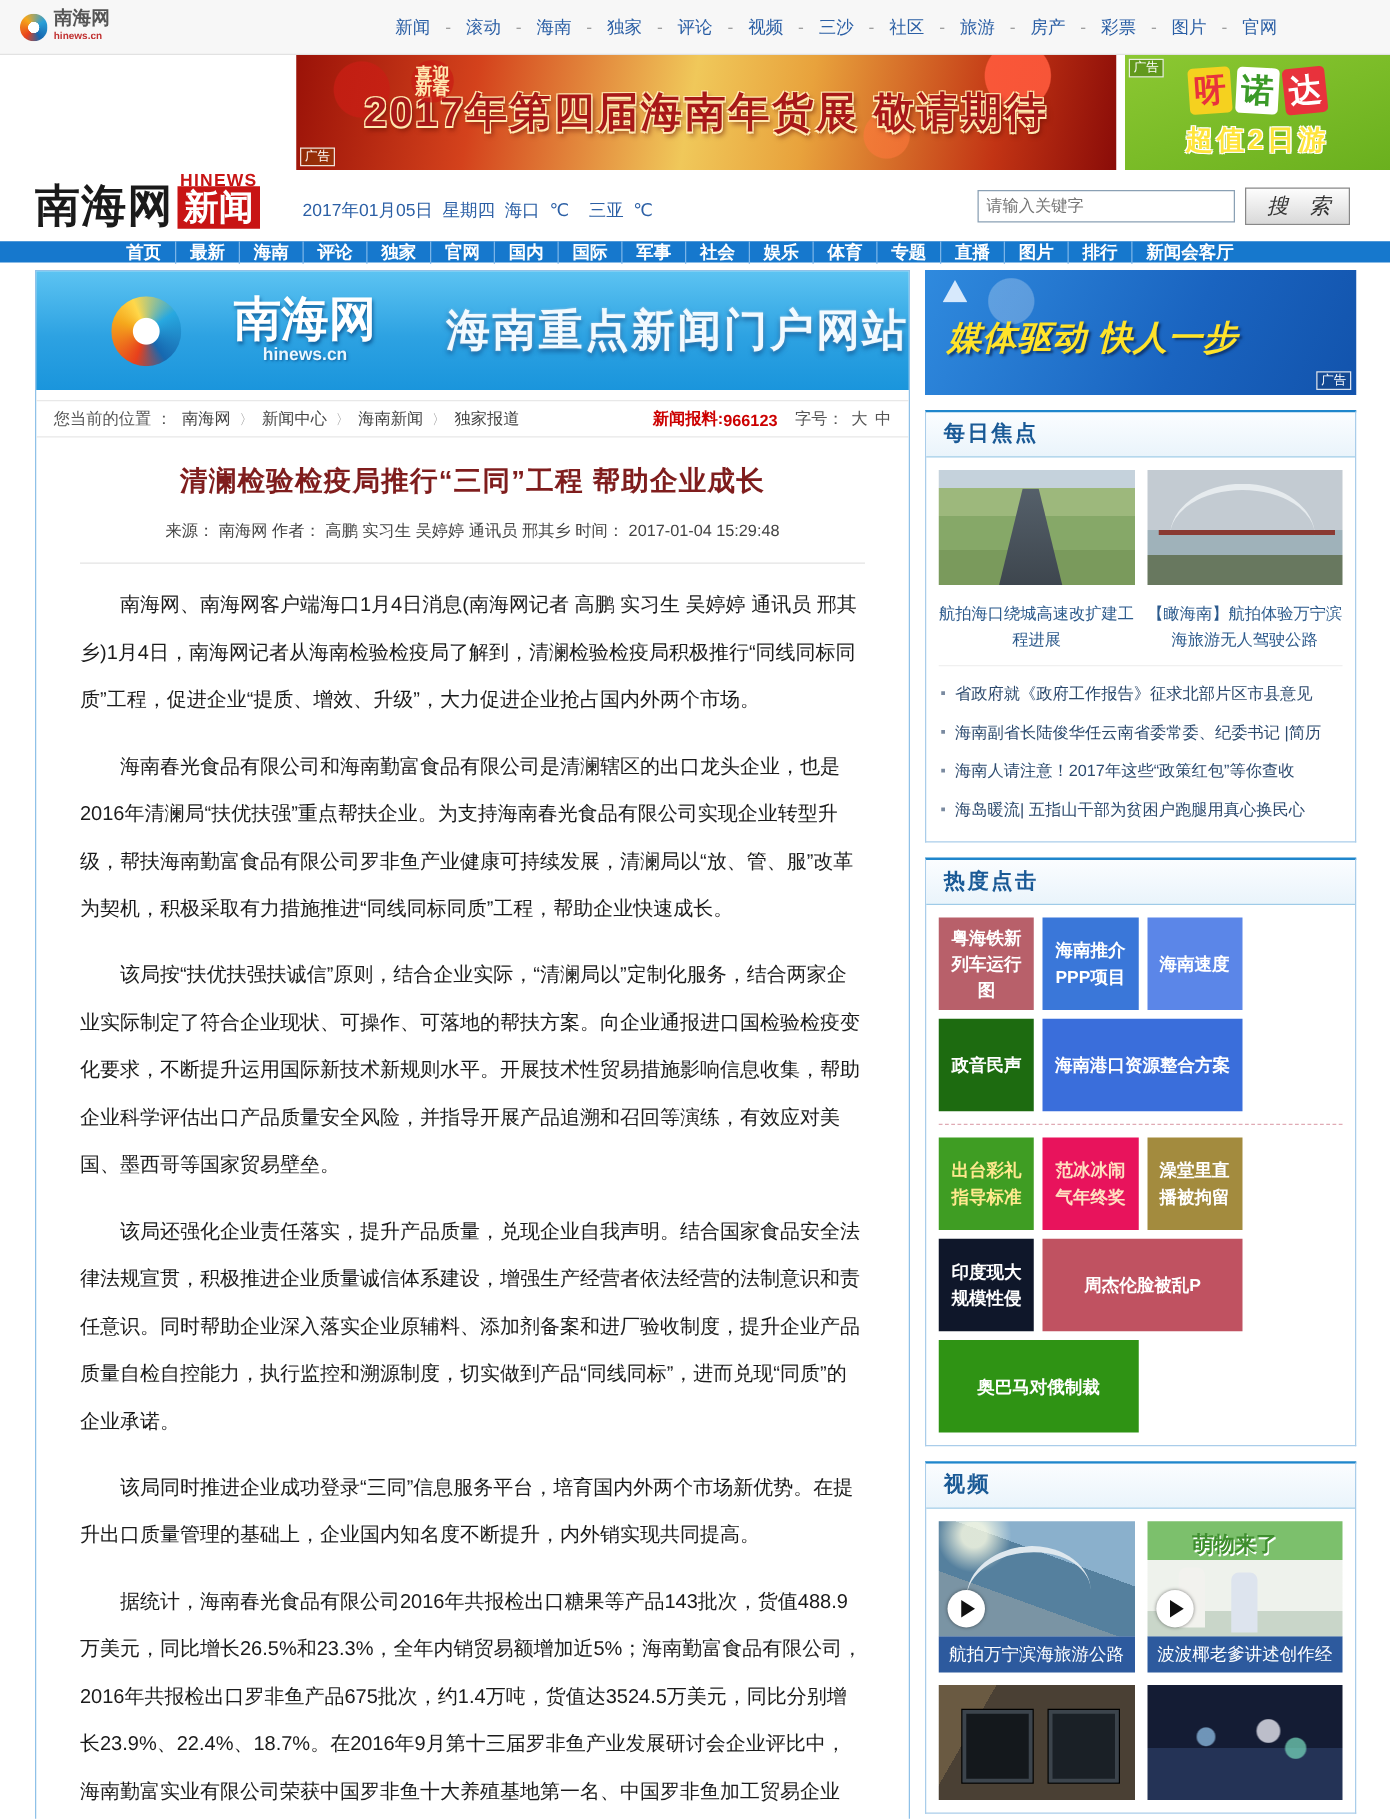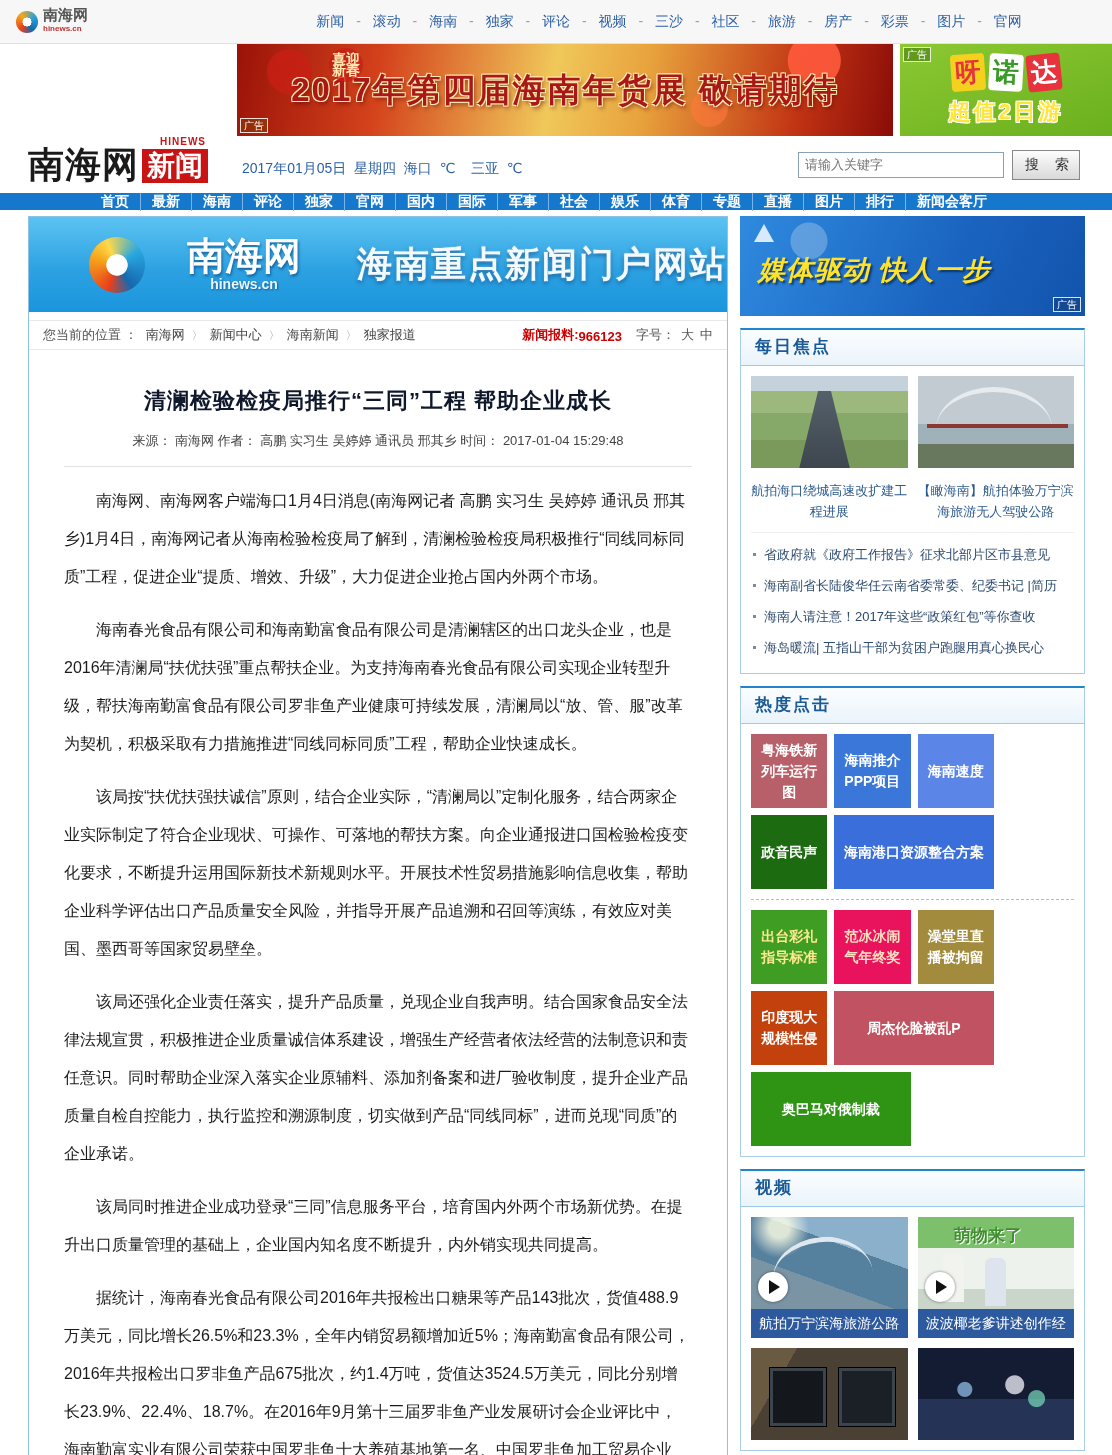--- a/index.html
+++ b/index.html
@@ -43,26 +43,26 @@
   .yanoda .y2 { background:#ffffff; color:#3a9a28; transform:rotate(3deg); }
   .yanoda .y3 { background:#e8323c; color:#fff; transform:rotate(-6deg); }
   .yanoda-sub { font-size:22px; font-weight:bold; color:#ffe43c; letter-spacing:3px;
     text-shadow:-1px -1px 0 #fff,1px -1px 0 #fff,-1px 1px 0 #fff,1px 1px 0 #fff; }
 
   
   .header { height:57px; display:flex; align-items:center; }
   .logo { display:flex; align-items:flex-end; margin-left:28px; position:relative; }
   .logo-cn { font-size:36px; font-weight:bold; color:#1a1a1a; line-height:36px; letter-spacing:1px; }
   .logo-news { background:#c81414; color:#fff; font-size:28px; font-weight:bold; padding:1px 5px; margin-left:3px; line-height:32px; }
-  .logo-en { position:absolute; top:-11px; right:2px; color:#c81414; font-size:10px; font-weight:bold; letter-spacing:1px; }
+  .logo-en { position:absolute; top:-11px; right:2px; color:#c81414; font-size:14px; font-weight:bold; letter-spacing:1px; }
   .dateline { margin-left:34px; font-size:14px; color:#2b5fa5; padding-top:8px; white-space:pre; }
   .search { margin-left:auto; margin-right:32px; display:flex; align-items:center; }
   .search input { width:206px; height:26px; border:1px solid #8aa0b4; padding:0 6px; font-size:13px; color:#777; outline:none; }
-  .search button { width:68px; height:30px; margin-left:8px; border:1px solid #888; background:linear-gradient(#fdfdfd,#d9d9d9);
-    font-size:14px; letter-spacing:6px; padding-left:8px; color:#333; cursor:pointer; }
+  .search button { width:84px; height:30px; margin-left:8px; border:1px solid #888; background:linear-gradient(#fdfdfd,#d9d9d9);
+    font-size:17px; letter-spacing:6px; padding-left:8px; color:#333; cursor:pointer;font-style:italic; }
 
   
   .mainnav { height:17px; background:#1678cd; display:flex; align-items:center; padding-left:90px; }
   .mainnav span.item { color:#fff; font-size:14px; font-weight:bold; padding:0 11px; cursor:pointer; white-space:nowrap; }
   .mainnav span.item:not(:last-child) { border-right:1px solid #7ab4e8; }
 
   
   .content { margin:6px 27px 0 28px; display:flex; align-items:flex-start; }
   .main-col { width:700px; border:1px solid #8fc1e8; background:#fff; }
   .side-col { width:345px; margin-left:12px; display:flex; flex-direction:column; }
@@ -83,21 +83,21 @@
   .breadcrumb { margin:8px 0 0; height:30px; display:flex; align-items:center; border-top:1px solid #e8e8e8; border-bottom:1px solid #e8e8e8; font-size:13px; color:#555; padding:0 14px; }
   .breadcrumb .crumb { color:#444; cursor:pointer; }
   .breadcrumb .crumb:not(.last)::after { content:"〉"; color:#999; margin:0 7px; font-size:11px; }
   .bc-right { margin-left:auto; display:flex; align-items:flex-end; }
   .hotline-label, .hotline-num { color:#cc0000; font-weight:bold; font-size:13px; }
   .fontsize-label { color:#555; margin-left:14px; }
   .fontsize-opt { color:#555; margin-left:6px; cursor:pointer; }
 
   
   .article { padding:0 35px 10px; }
-  .article h1 { text-align:center; font-size:22px; color:#0f172a; margin:36px 0 16px; letter-spacing:1px; }
+  .article h1 { text-align:center; font-size:22px; color:#7f1d1d; margin:20px 0 16px; letter-spacing:1px; }
   .article .meta { text-align:center; font-size:13px; color:#444; padding-bottom:16px; border-bottom:1px solid #e3e3e3; }
   .article p { font-size:16px; line-height:38px; color:#1b1b1b; text-indent:2em; margin-top:15px; }
 
   
   .side-ad { height:100px; position:relative; overflow:hidden; margin-bottom:12px;
     background: radial-gradient(circle at 20% 25%, rgba(255,255,255,.25) 0 18px, transparent 19px),
                 linear-gradient(115deg,#2f8ade 0%, #1a64c0 60%, #1253ac 100%); }
   .side-ad-text { position:absolute; left:18px; top:36px; font-size:27px; font-weight:bold; color:#ffe32a; font-style:italic; letter-spacing:1px;
     text-shadow:2px 2px 2px rgba(10,40,90,.8); white-space:nowrap; }
   .side-ad-logo { position:absolute; left:14px; top:8px; width:20px; height:18px; background:#eaf4ff;
@@ -313,21 +313,21 @@
             <div class="hot-block" style="background-color: rgb(58, 119, 217); color: rgb(255, 255, 255);">海南推介PPP项目</div>
             <div class="hot-block" style="background-color: rgb(91, 134, 232); color: rgb(255, 255, 255);">海南速度</div>
             <div class="hot-block" style="background-color: rgb(29, 107, 16); color: rgb(255, 255, 255);">政音民声</div>
             <div class="hot-block wide" style="background-color: rgb(58, 110, 219); color: rgb(255, 255, 255);">海南港口资源整合方案</div>
           </div>
           <div class="hot-divider"></div>
           <div class="hot-grid">
             <div class="hot-block" style="background-color: rgb(63, 157, 35); color: rgb(255, 233, 142);">出台彩礼指导标准</div>
             <div class="hot-block" style="background-color: rgb(232, 19, 92); color: rgb(255, 224, 192);">范冰冰闹气年终奖</div>
             <div class="hot-block" style="background-color: rgb(163, 139, 62); color: rgb(255, 255, 255);">澡堂里直播被拘留</div>
-            <div class="hot-block" style="background-color: #c2410c; color: rgb(255, 255, 255);">印度现大规模性侵</div>
+            <div class="hot-block" style="background-color: #0f172a; color: rgb(255, 255, 255);">印度现大规模性侵</div>
             <div class="hot-block wide" style="background-color: rgb(192, 82, 97); color: rgb(255, 255, 255);">周杰伦脸被乱P</div>
             <div class="hot-block wide" style="background-color: rgb(47, 147, 20); color: rgb(255, 255, 255);">奥巴马对俄制裁</div>
           </div>
         </div>
       </div>
 
       <div class="side-box">
         <div class="side-box-header">视频</div>
         <div class="side-box-body">
           <div class="video-grid">

